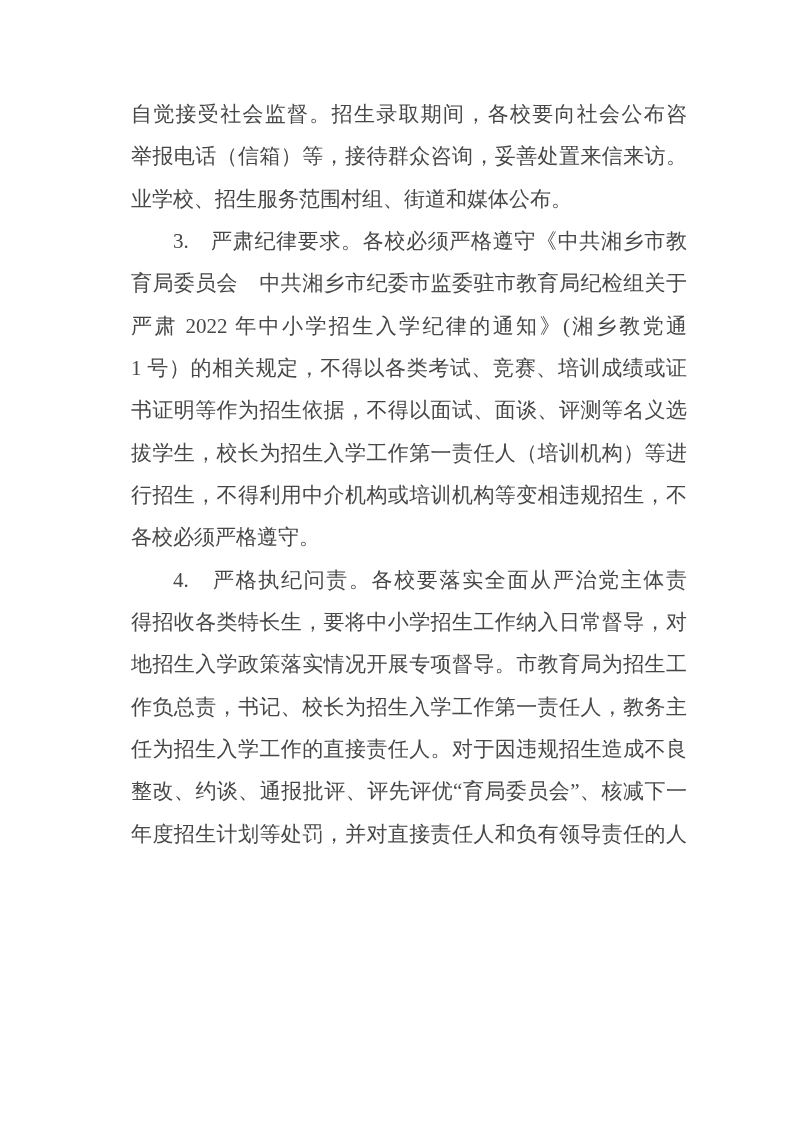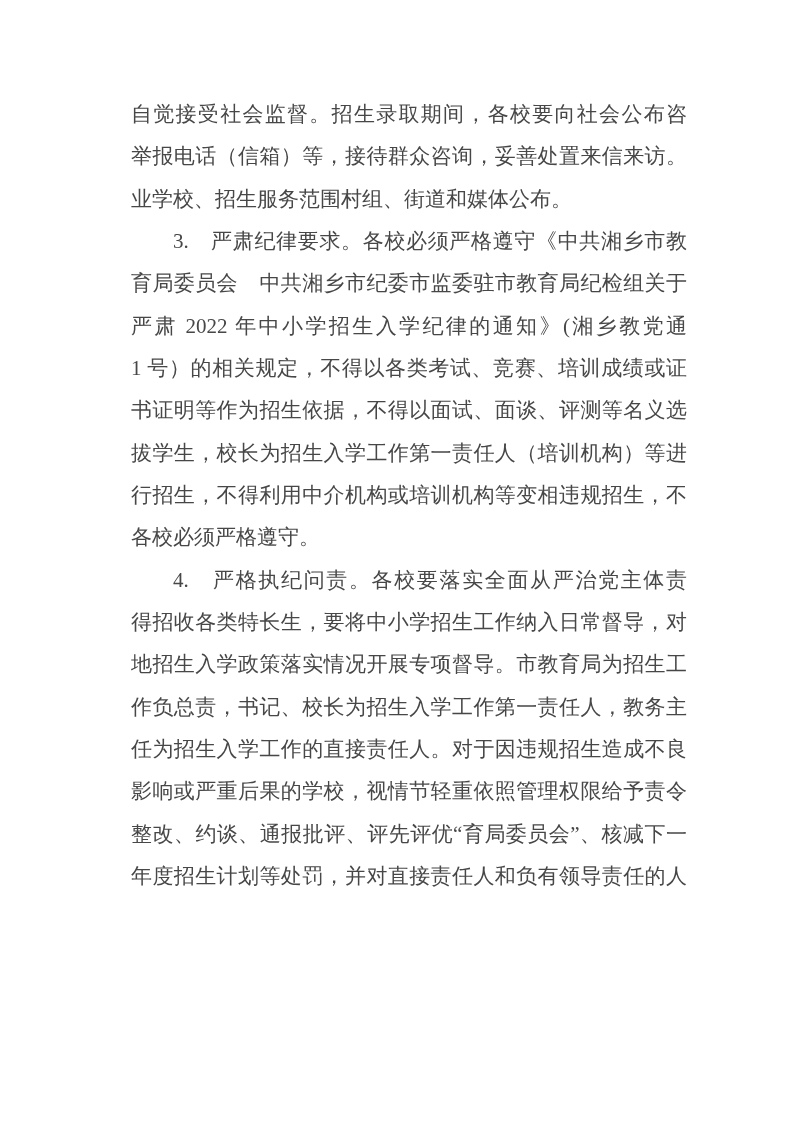--- a/index.html
+++ b/index.html
@@ -67,19 +67,18 @@
       <div class="line">行招生，不得利用中介机构或培训机构等变相违规招生，不</div>
       <div class="line short">各校必须严格遵守。</div>
     </div>
 
     <div class="para">
       <div class="line indent">4.　严格执纪问责。各校要落实全面从严治党主体责任，</div>
       <div class="line">得招收各类特长生，要将中小学招生工作纳入日常督导，对各</div>
       <div class="line">地招生入学政策落实情况开展专项督导。市教育局为招生工</div>
       <div class="line">作负总责，书记、校长为招生入学工作第一责任人，教务主</div>
       <div class="line">任为招生入学工作的直接责任人。对于因违规招生造成不良</div>
-      <div class="line">影响或严重后果的学校，视情节轻重依照管理权限给予责令</div>
       <div class="line">整改、约谈、通报批评、评先评优“育局委员会”、核减下一</div>
       <div class="line">年度招生计划等处罚，并对直接责任人和负有领导责任的人</div>
     </div>
 
   </div>
 </div>
 
 </body></html>

